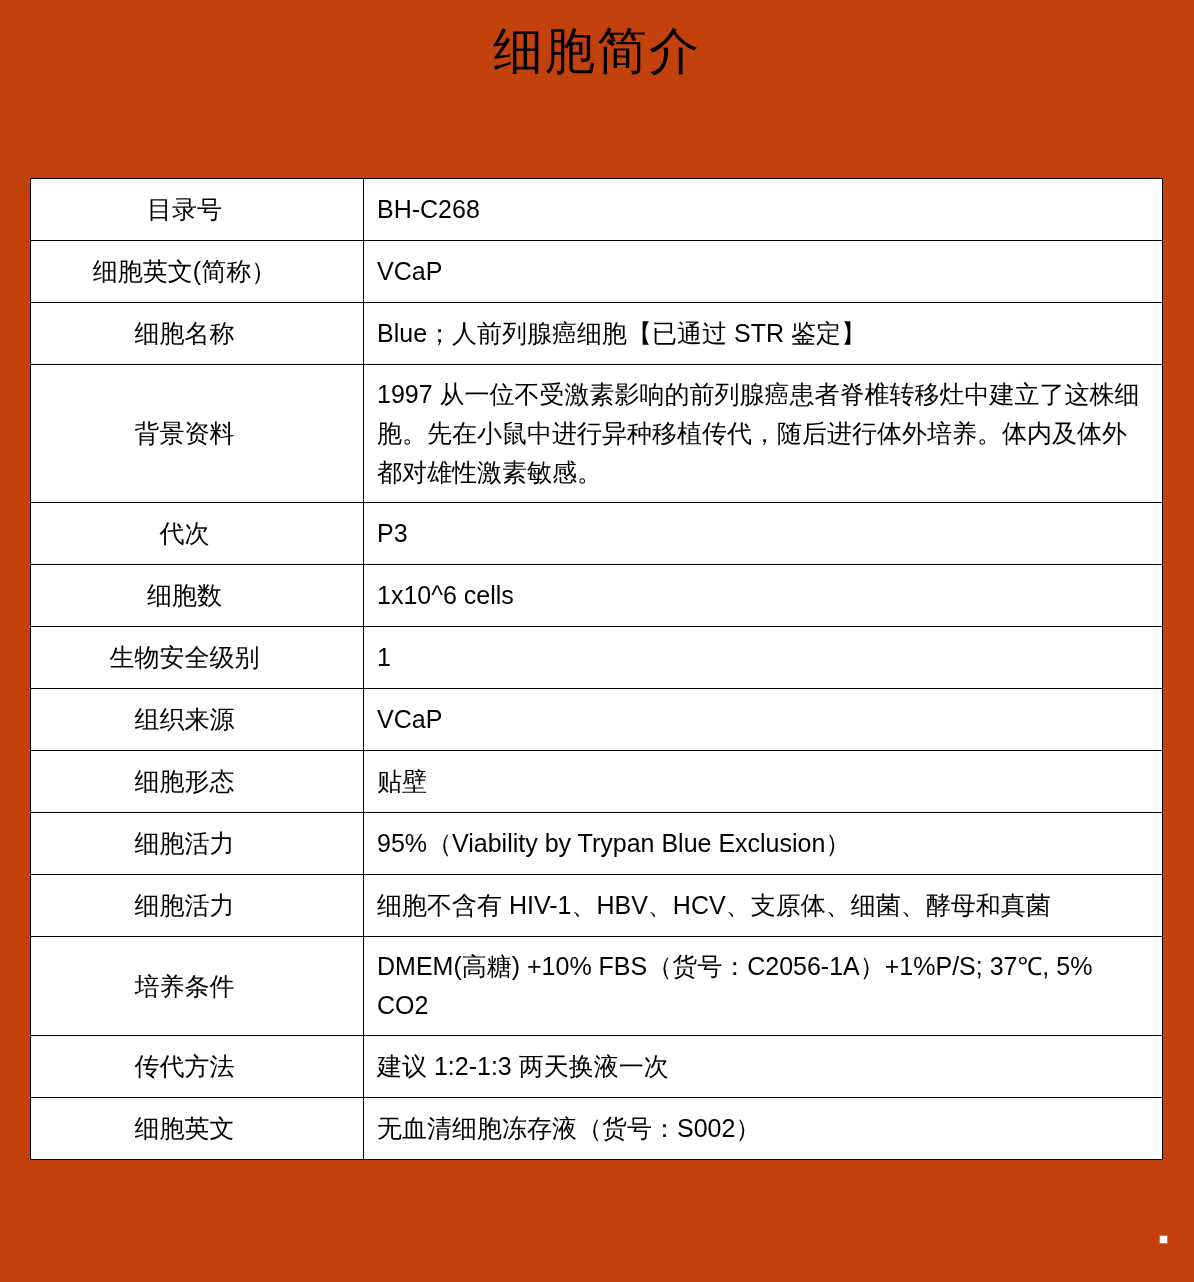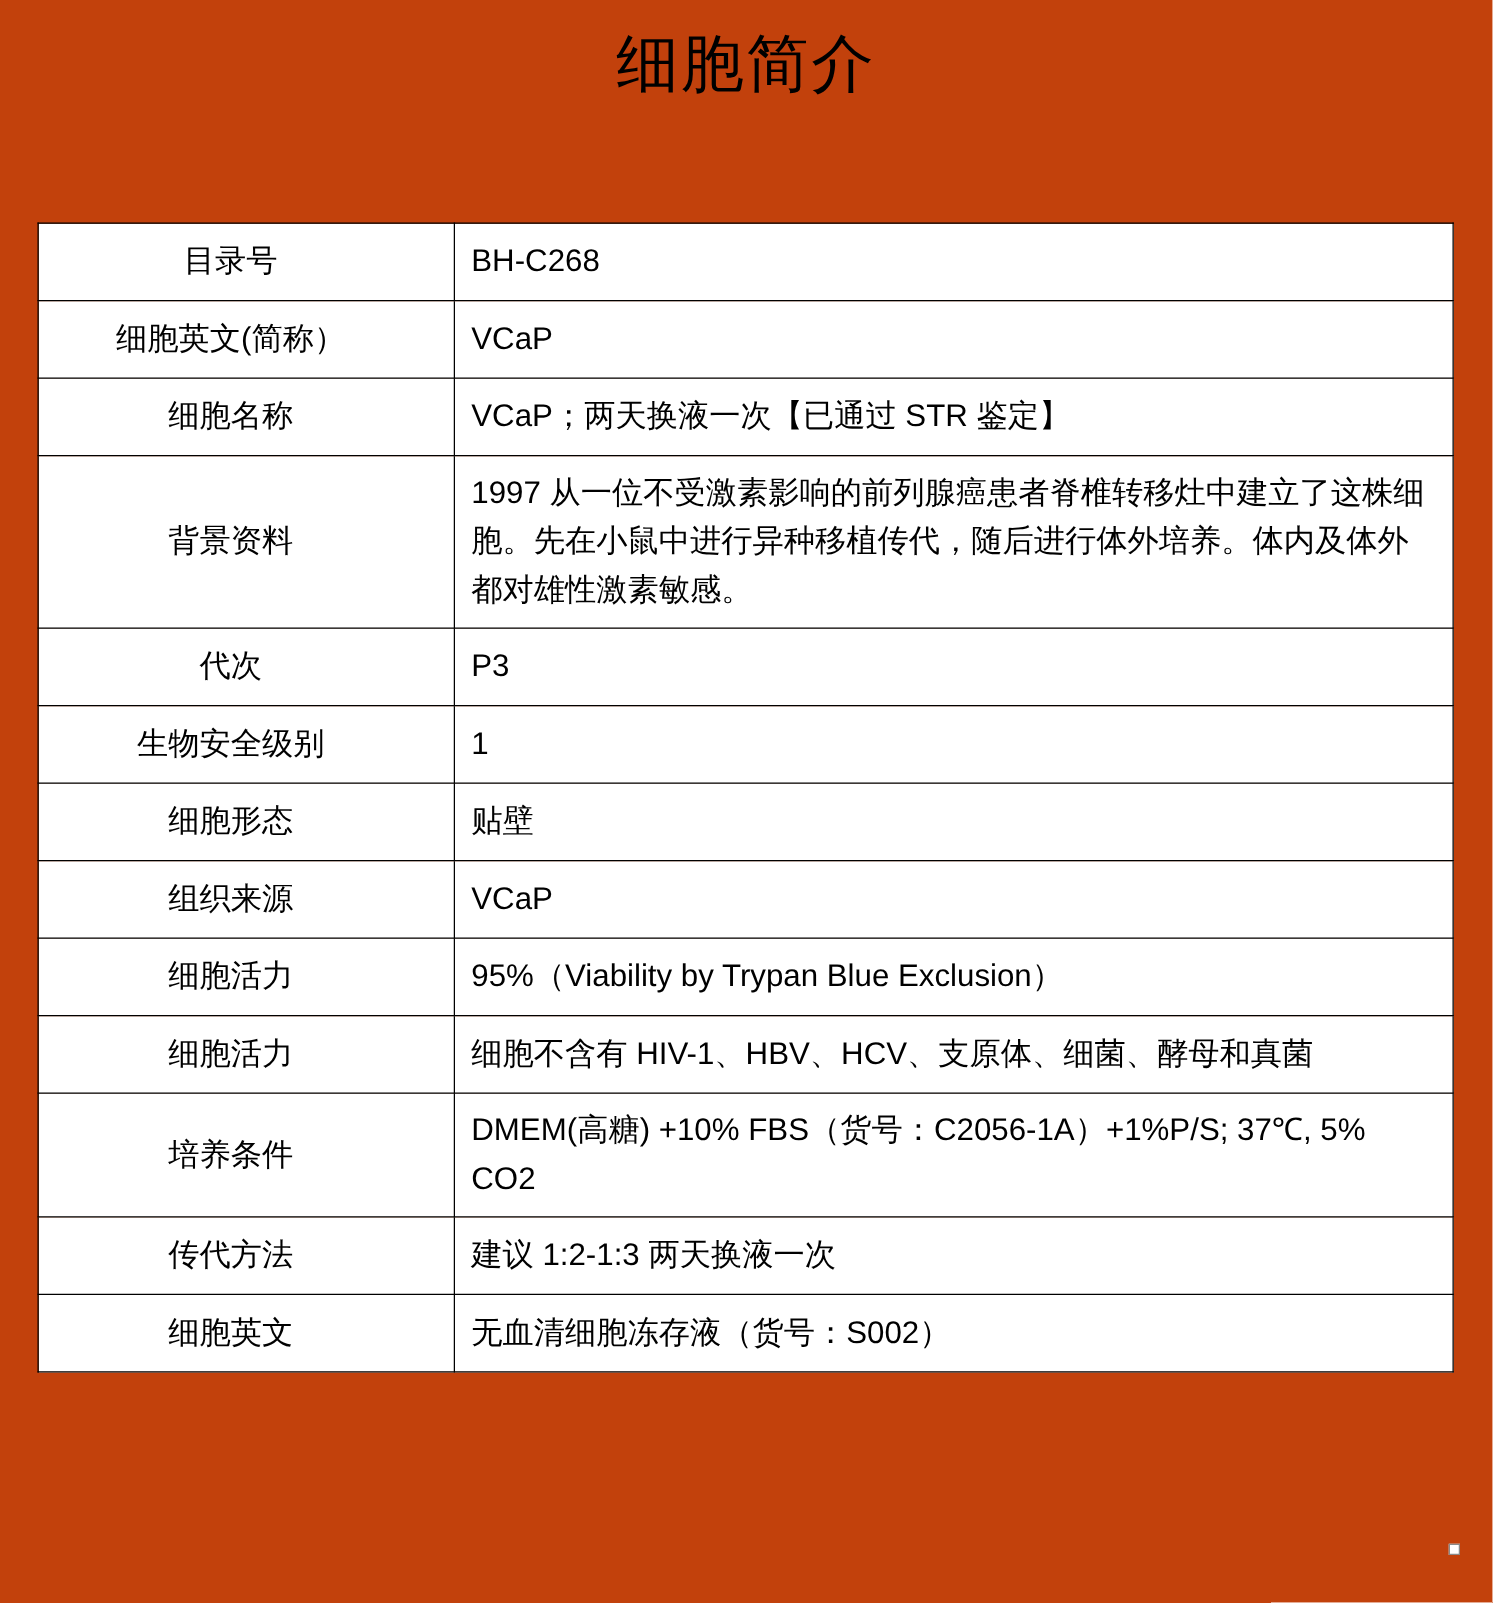--- a/index.html
+++ b/index.html
@@ -77,41 +77,45 @@
         <tr class="info-row">
           <td class="label-cell">目录号</td>
           <td class="value-cell">BH-C268</td>
         </tr>
         <tr class="info-row">
           <td class="label-cell">细胞英文(简称）</td>
           <td class="value-cell">VCaP</td>
         </tr>
         <tr class="info-row">
           <td class="label-cell">细胞名称</td>
-          <td class="value-cell">VCaP；两天换液一次【已通过 STR 鉴定】</td>
+          <td class="value-cell">Blue；人前列腺癌细胞【已通过 STR 鉴定】</td>
         </tr>
         <tr class="info-row">
           <td class="label-cell">背景资料</td>
           <td class="value-cell">1997 从一位不受激素影响的前列腺癌患者脊椎转移灶中建立了这株细胞。先在小鼠中进行异种移植传代，随后进行体外培养。体内及体外都对雄性激素敏感。</td>
         </tr>
         <tr class="info-row">
           <td class="label-cell">代次</td>
           <td class="value-cell">P3</td>
         </tr>
         <tr class="info-row">
+          <td class="label-cell">细胞数</td>
+          <td class="value-cell">1x10^6 cells</td>
+        </tr>
+        <tr class="info-row">
           <td class="label-cell">生物安全级别</td>
           <td class="value-cell">1</td>
         </tr>
         <tr class="info-row">
+          <td class="label-cell">组织来源</td>
+          <td class="value-cell">VCaP</td>
+        </tr>
+        <tr class="info-row">
           <td class="label-cell">细胞形态</td>
           <td class="value-cell">贴壁</td>
-        </tr>
-        <tr class="info-row">
-          <td class="label-cell">组织来源</td>
-          <td class="value-cell">VCaP</td>
         </tr>
         <tr class="info-row">
           <td class="label-cell">细胞活力</td>
           <td class="value-cell">95%（Viability by Trypan Blue Exclusion）</td>
         </tr>
         <tr class="info-row">
           <td class="label-cell">细胞活力</td>
           <td class="value-cell">细胞不含有 HIV-1、HBV、HCV、支原体、细菌、酵母和真菌</td>
         </tr>
         <tr class="info-row">

